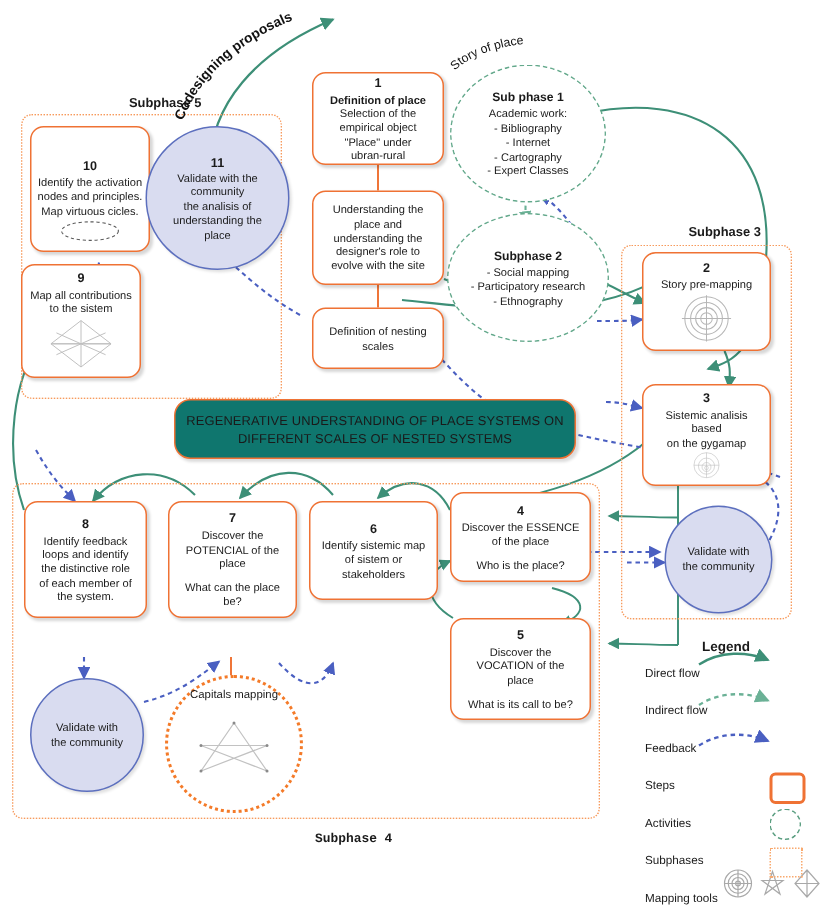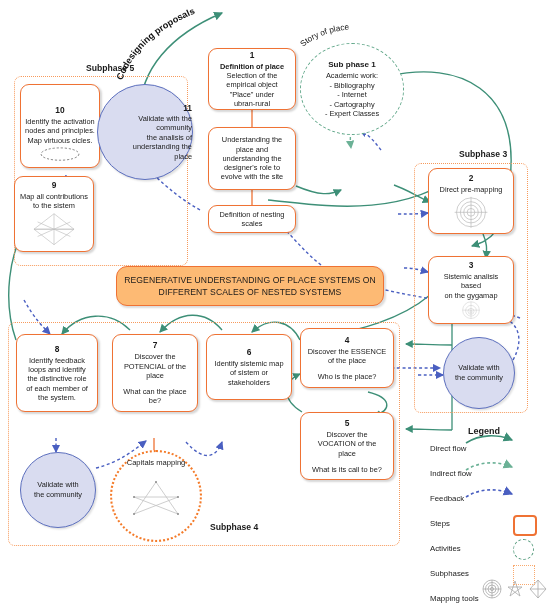--- a/index.html
+++ b/index.html
@@ -29,21 +29,21 @@
   .activity{border:1.6px dashed #64a98c;border-radius:50%;background:#fff;}
   .activity .hd{font-weight:bold;font-size:8.1px;line-height:11px;margin-bottom:1px;}
   .activity .txt{font-size:7.4px;line-height:9.4px;}
 
   
   .subphase{position:absolute;border:1.7px dotted #f79a5c;border-radius:7px;background:transparent;}
   .sublabel{position:absolute;font-weight:bold;font-size:8.6px;color:#1a1a1a;white-space:nowrap;margin-left:24px;}
 
   
   .banner{position:absolute;border:1.5px solid #ef7234;border-radius:11px;
-          background:#fdba74;display:flex;align-items:center;justify-content:center;
+          background:#0f766e;display:flex;align-items:center;justify-content:center;
           text-align:center;font-size:8.6px;line-height:12px;letter-spacing:.1px;
           box-shadow:1.5px 1.5px 2px rgba(0,0,0,.14);}
 
   
   .capcircle{position:absolute;border:2px dotted #f47a28;border-radius:50%;background:#fff;}
   .capcircle .cap-lbl{position:absolute;top:6px;left:0;width:100%;text-align:center;
                       font-size:7.6px;}
 
   
   .legend{position:absolute;}
@@ -159,21 +159,21 @@
     </g>
   </svg>
 
   <div class="subphase" style="left:14px;top:76px;width:172px;height:188px;"></div>
   <div class="sublabel" style="left:62px;top:63px;">Subphase 5</div>
 
   <div class="subphase" style="left:414px;top:163px;width:112px;height:248px;"></div>
   <div class="sublabel" style="left:435px;top:149px;">Subphase 3</div>
 
   <div class="subphase" style="left:8px;top:322px;width:390px;height:222px;"></div>
-  <div class="sublabel" style="left:186px;top:522px;">Subphase 4</div>
+  <div class="sublabel" style="left:186px;top:554px;font-family:Liberation Mono, monospace;">Subphase 4</div>
 
   <div class="banner" style="left:116px;top:266px;width:266px;height:38px;">
     <div>
       <div>REGENERATIVE UNDERSTANDING OF PLACE SYSTEMS ON</div>
       <div>DIFFERENT SCALES OF NESTED SYSTEMS</div>
     </div>
   </div>
 
   <svg class="layer" viewBox="0 0 550 604">
     <defs>
@@ -192,46 +192,52 @@
 
   <div class="node activity" style="left:300px;top:43px;width:104px;height:92px;">
     <div class="hd">Sub phase 1</div>
     <div class="txt">Academic work:</div>
     <div class="txt">- Bibliography</div>
     <div class="txt">- Internet</div>
     <div class="txt">- Cartography</div>
     <div class="txt">- Expert Classes</div>
   </div>
 
+  <div class="node activity" style="left:298px;top:142px;width:108px;height:86px;">
+    <div class="hd">Subphase 2</div>
+    <div class="txt">- Social mapping</div>
+    <div class="txt">- Participatory research</div>
+    <div class="txt">- Ethnography</div>
+  </div>
 
   <div class="node step" style="left:208px;top:48px;width:88px;height:62px;">
     <div class="num">1</div>
     <div class="txt b">Definition of place</div>
     <div class="txt">Selection of the</div>
     <div class="txt">empirical object</div>
     <div class="txt">"Place" under</div>
     <div class="txt">ubran-rural</div>
   </div>
 
   <div class="node step" style="left:208px;top:127px;width:88px;height:63px;">
     <div class="txt">Understanding the</div>
     <div class="txt">place and</div>
     <div class="txt">understanding the</div>
     <div class="txt">designer's role to</div>
     <div class="txt">evolve with the site</div>
   </div>
 
-  <div class="node step" style="left:208px;top:205px;width:88px;height:28px;">
+  <div class="node step" style="left:208px;top:205px;width:88px;height:41px;">
     <div class="txt">Definition of nesting</div>
     <div class="txt">scales</div>
   </div>
 
   <div class="node step" style="left:428px;top:168px;width:86px;height:66px;justify-content:flex-start;padding-top:4px;">
     <div class="num">2</div>
-    <div class="txt">Direct pre-mapping</div>
+    <div class="txt">Story pre-mapping</div>
     <svg width="70" height="36" viewBox="0 0 70 36">
       <g stroke="#b6b6b6" fill="none" stroke-width=".7">
         <circle cx="35" cy="19" r="15"></circle>
           <circle cx="35" cy="19" r="11"></circle>
         <circle cx="35" cy="19" r="7.5"></circle>
           <circle cx="35" cy="19" r="4"></circle>
         <path d="M18,19 L52,19 M35,3 L35,35"></path>
       </g>
     </svg>
   </div>
@@ -305,21 +311,21 @@
   <div class="node step" style="left:20px;top:84px;width:80px;height:84px;justify-content:flex-start;padding-top:20px;">
     <div class="num">10</div>
     <div class="txt">Identify the activation</div>
     <div class="txt">nodes and principles.</div>
     <div class="txt">Map virtuous cicles.</div>
     <svg width="62" height="22" viewBox="0 0 62 22">
       <ellipse cx="31" cy="11" rx="23" ry="7.5" stroke="#5b5b5b" fill="none" stroke-width=".9" stroke-dasharray="2.6,2.2"></ellipse>
     </svg>
   </div>
 
-  <div class="node circle" style="left:97px;top:84px;width:96px;height:96px;align-items:flex-end;">
+  <div class="node circle" style="left:97px;top:84px;width:96px;height:96px;">
     <div class="num">11</div>
     <div class="txt">Validate with the</div>
     <div class="txt">community</div>
     <div class="txt">the analisis of</div>
     <div class="txt">understanding the</div>
     <div class="txt">place</div>
   </div>
 
   <div class="node circle" style="left:443px;top:337px;width:72px;height:72px;">
     <div class="txt">Validate with</div>

